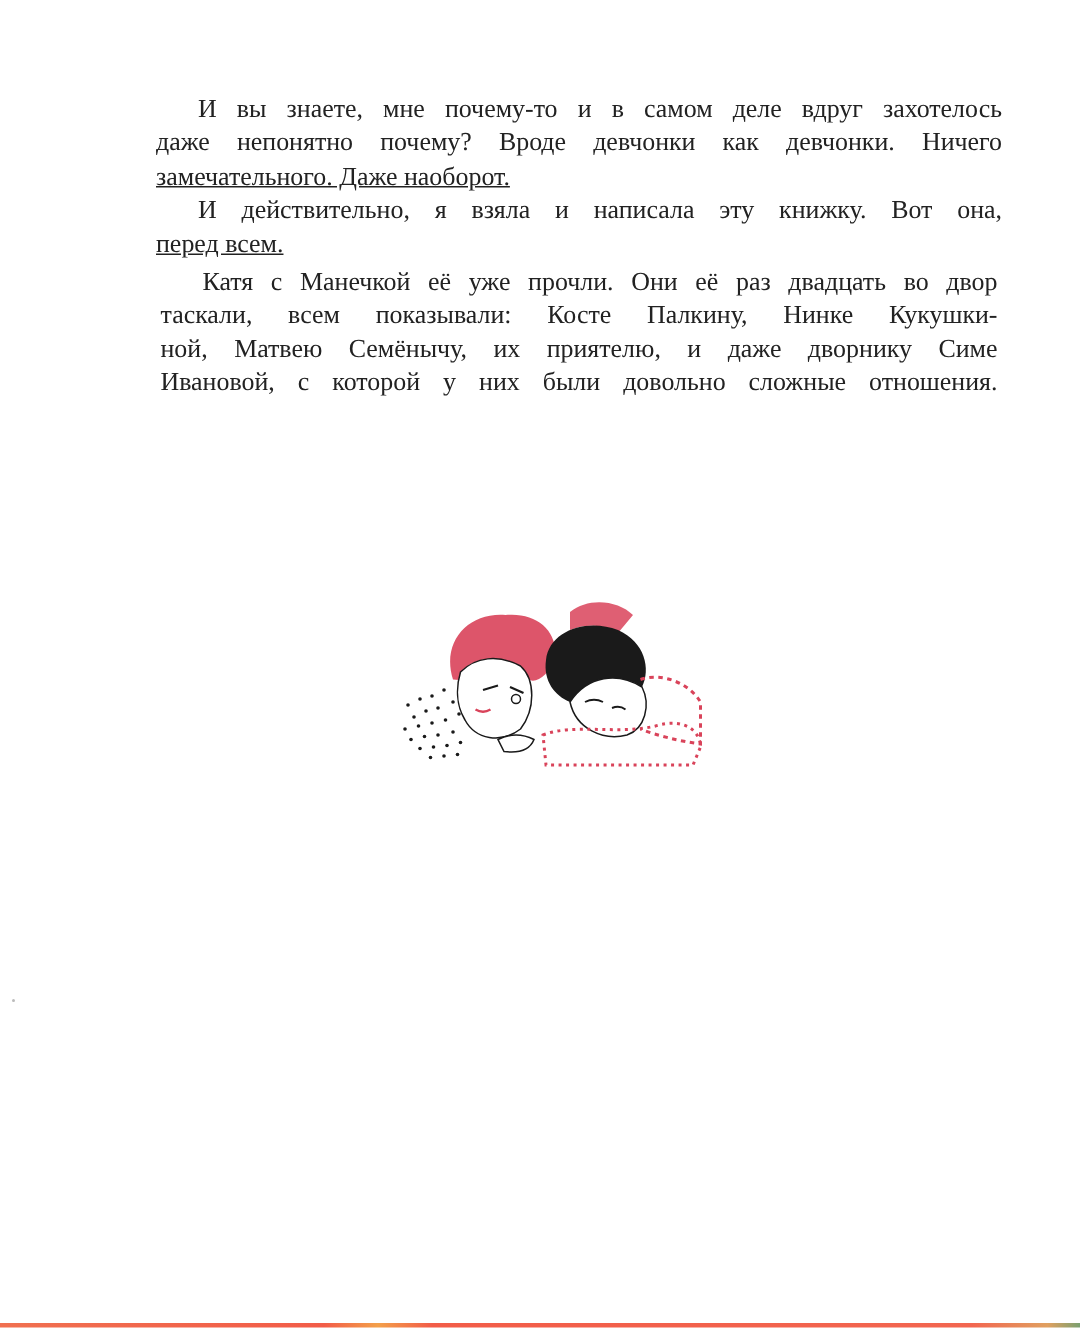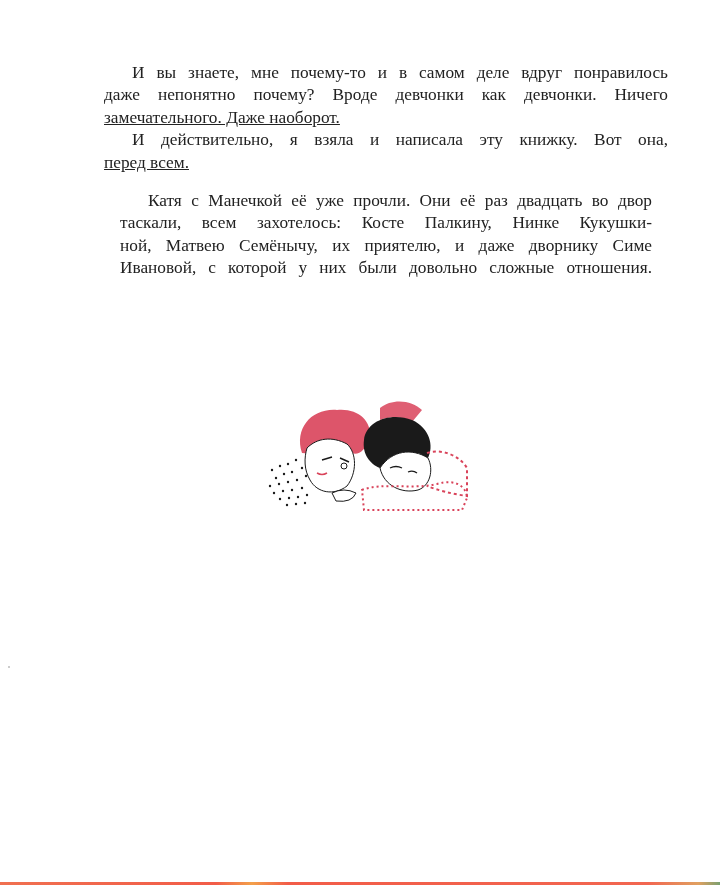--- a/index.html
+++ b/index.html
@@ -21,31 +21,31 @@
       position: absolute; left: 0; bottom: 0; width: 720px; height: 3px;
       background: linear-gradient(90deg, #f07050, #f25c48 30%, #f3a04a 35%, #f25c48 40%, #f26650 90%, #e0a060 97%, #7aa070);
     }
     .speck { position: absolute; left: 8px; top: 666px; width: 2px; height: 2px; background: #bbb; border-radius: 50%; }
   </style>
 </head>
 <body>
 
 <div class="text-block">
   <p style="margin:0">
-    <span class="line indent">И вы знаете, мне почему-то и в самом деле вдруг понравилось</span>
+    <span class="line indent">И вы знаете, мне почему-то и в самом деле вдруг захотелось</span>
     <span class="line">даже непонятно почему? Вроде девчонки как девчонки. Ничего</span>
     <span class="line last">замечательного. Даже наоборот.</span>
   </p>
   <p style="margin:0">
     <span class="line indent">И действительно, я взяла и написала эту книжку. Вот она,</span>
     <span class="line last">перед всем.</span>
   </p>
-  <p style="margin:16px">
+  <p style="margin:3px">
     <span class="line indent">Катя с Манечкой её уже прочли. Они её раз двадцать во двор</span>
-    <span class="line">таскали, всем захотелось: Косте Палкину, Нинке Кукушки-</span>
+    <span class="line">таскали, всем показывали: Косте Палкину, Нинке Кукушки-</span>
     <span class="line">ной, Матвею Семёнычу, их приятелю, и даже дворнику Симе</span>
     <span class="line">Ивановой, с которой у них были довольно сложные отношения.</span>
   </p>
 </div>
 
 <svg class="illustration" viewBox="0 0 210 115">
 
   <g fill="#1a1a1a">
     <circle cx="10" cy="72" r="1.2"></circle>
       <circle cx="18" cy="68" r="1.2"></circle>

